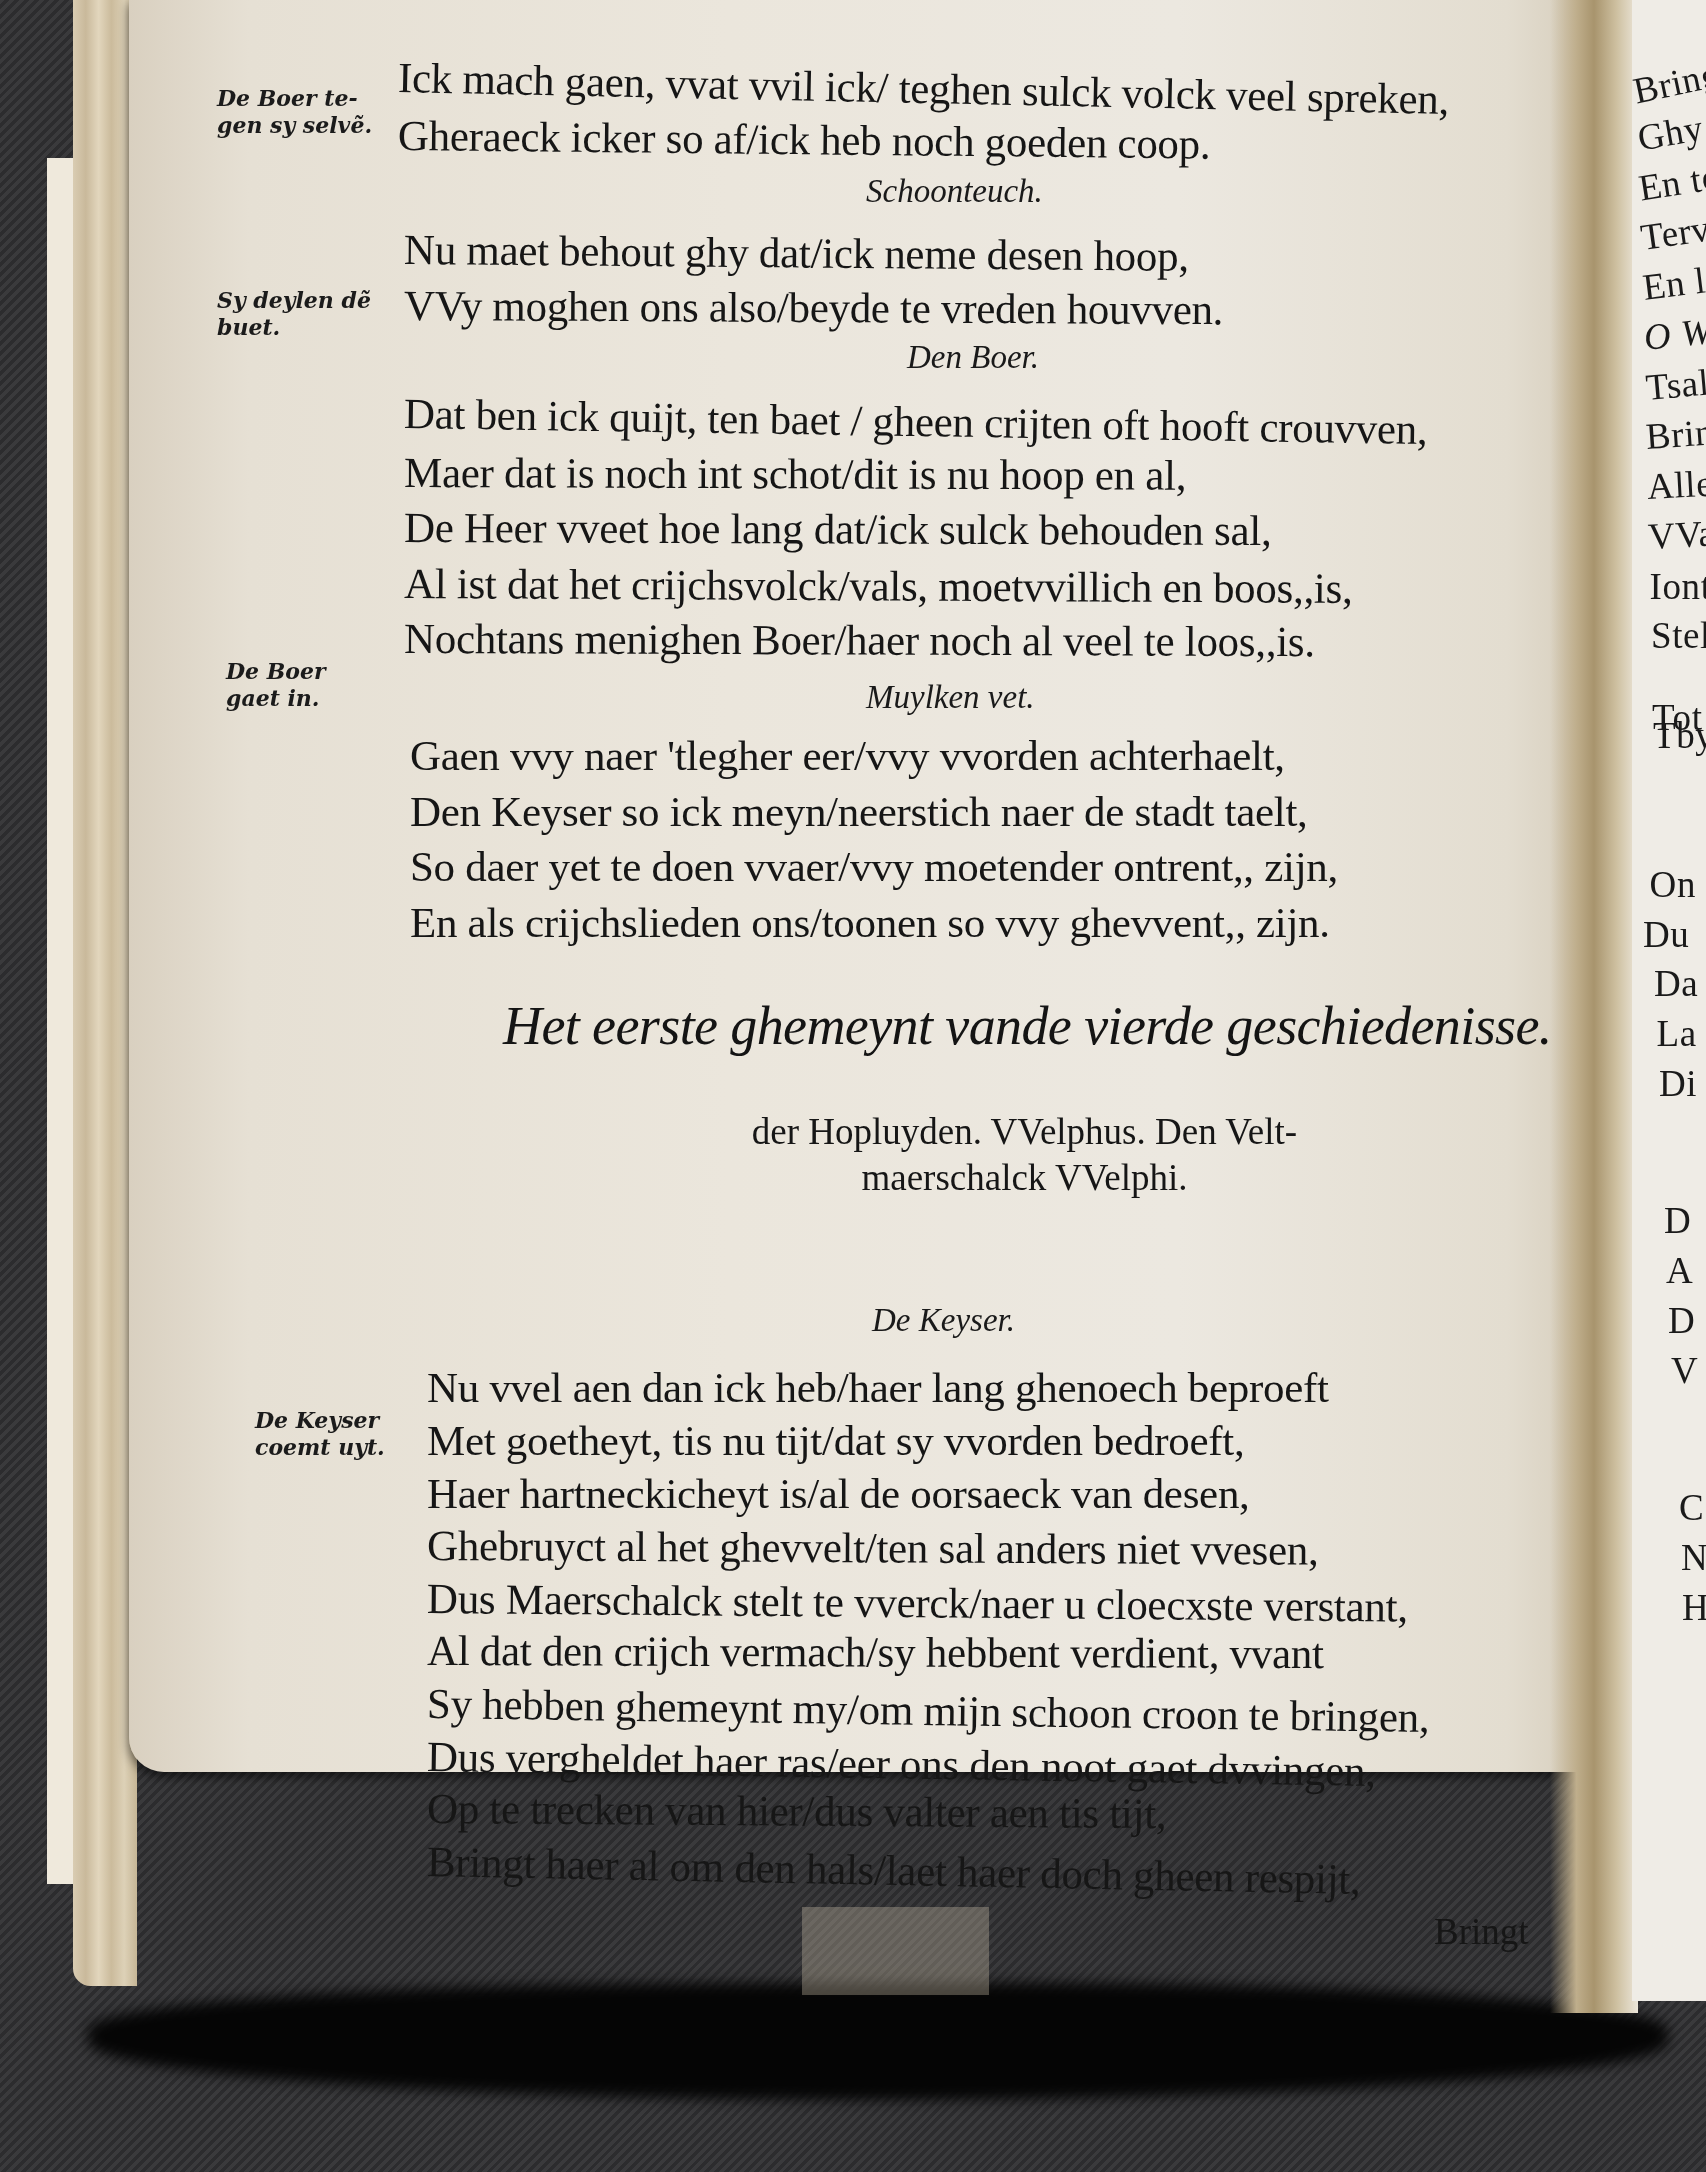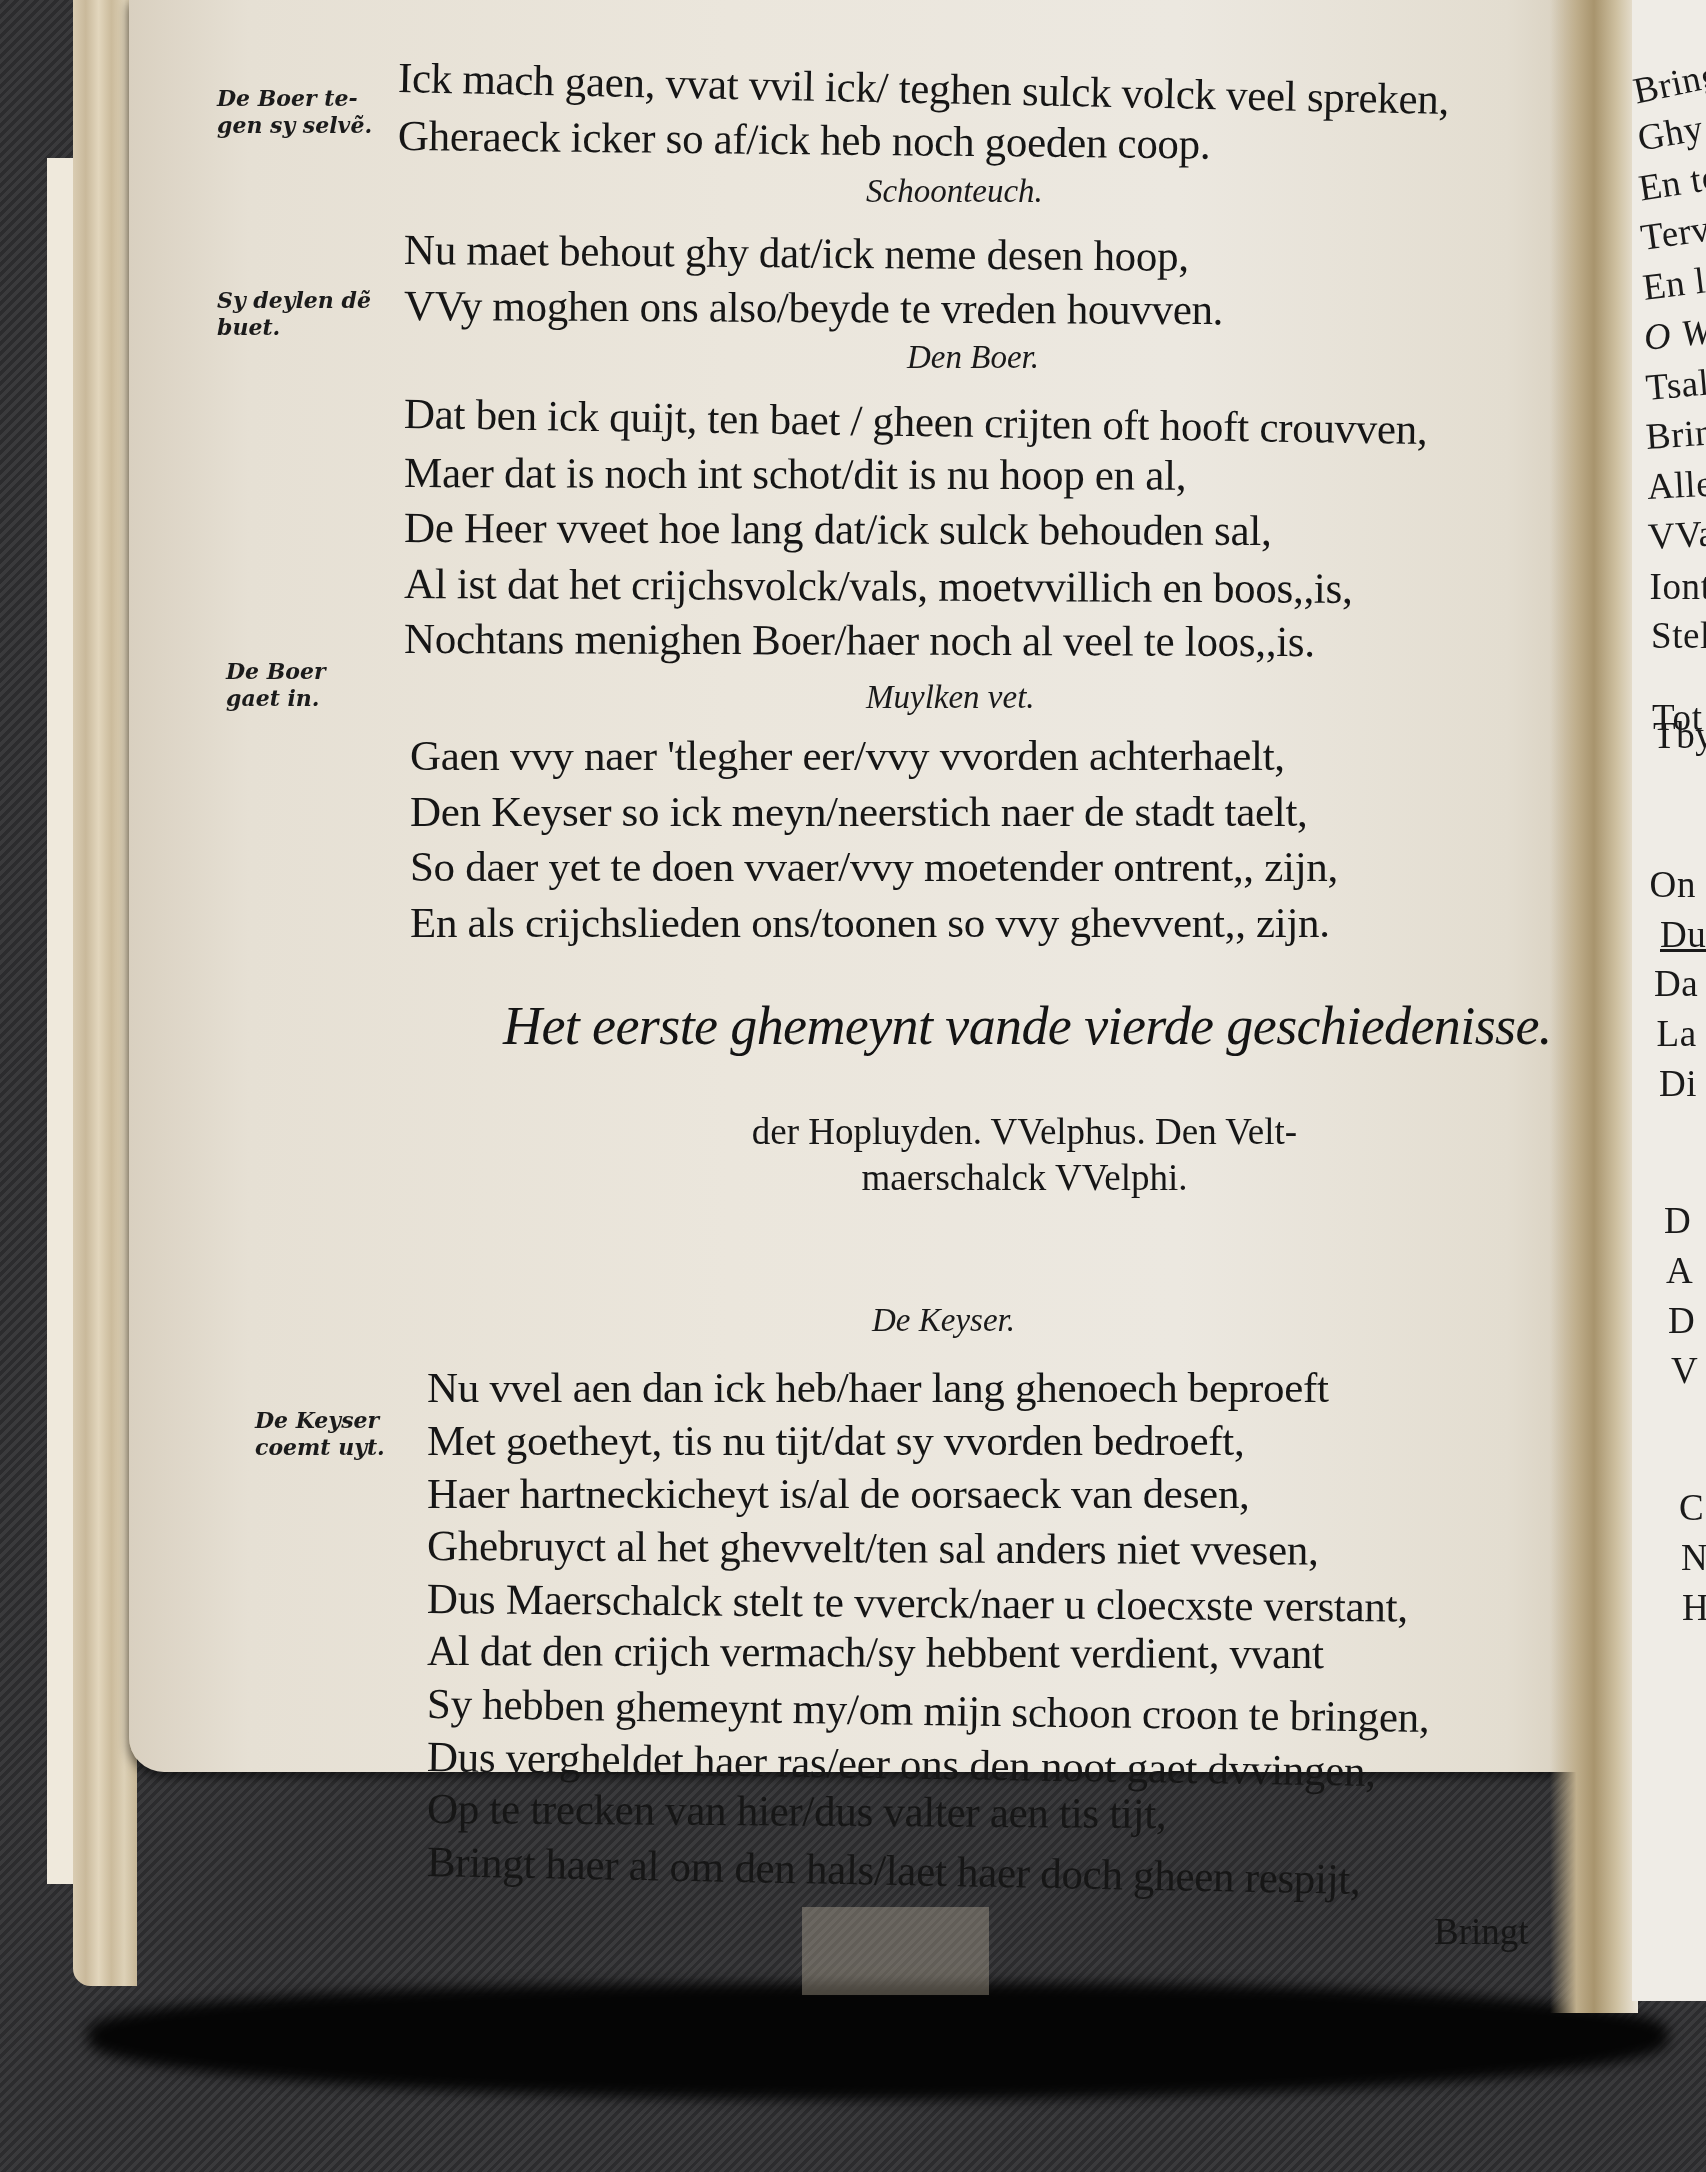--- a/index.html
+++ b/index.html
@@ -149,21 +149,21 @@
   <div class="rline" style="left:11.7px; top:316px; transform:rotate(-6deg); transform-origin:left; font-style:italic;">O We</div>
   <div class="rline" style="left:14px; top:366px; transform:rotate(-5deg); transform-origin:left;">Tsal</div>
   <div class="rline" style="left:14px; top:415px; transform:rotate(-4deg); transform-origin:left;">Brin</div>
   <div class="rline" style="left:15px; top:465px; transform:rotate(-3deg); transform-origin:left;">Alle</div>
   <div class="rline" style="left:16.4px; top:515px; transform:rotate(-3deg); transform-origin:left;">VVa</div>
   <div class="rline" style="left:17.6px; top:565px;">Iont</div>
   <div class="rline" style="left:19px; top:614px;">Stel</div>
   <div class="rline" style="left:20px; top:696px;">Tot</div>
   <div class="rline" style="left:21px; top:714px;">Tby</div>
   <div class="rline" style="left:17.6px; top:863px;">On</div>
-  <div class="rline" style="left:28px; top:913px;text-decoration:underline;">Du</div>
+  <div class="rline" style="left:11px; top:913px;">Du</div>
   <div class="rline" style="left:22px; top:962px;">Da</div>
   <div class="rline" style="left:24.6px; top:1012px;">La</div>
   <div class="rline" style="left:27px; top:1062px;">Di</div>
   <div class="rline" style="left:32px; top:1199px;">D</div>
   <div class="rline" style="left:34px; top:1249px;">A</div>
   <div class="rline" style="left:36px; top:1299px;">D</div>
   <div class="rline" style="left:39px; top:1349px;">V</div>
   <div class="rline" style="left:47px; top:1486px;">C</div>
   <div class="rline" style="left:49px; top:1536px;">N</div>
   <div class="rline" style="left:50px; top:1586px;">H</div>

